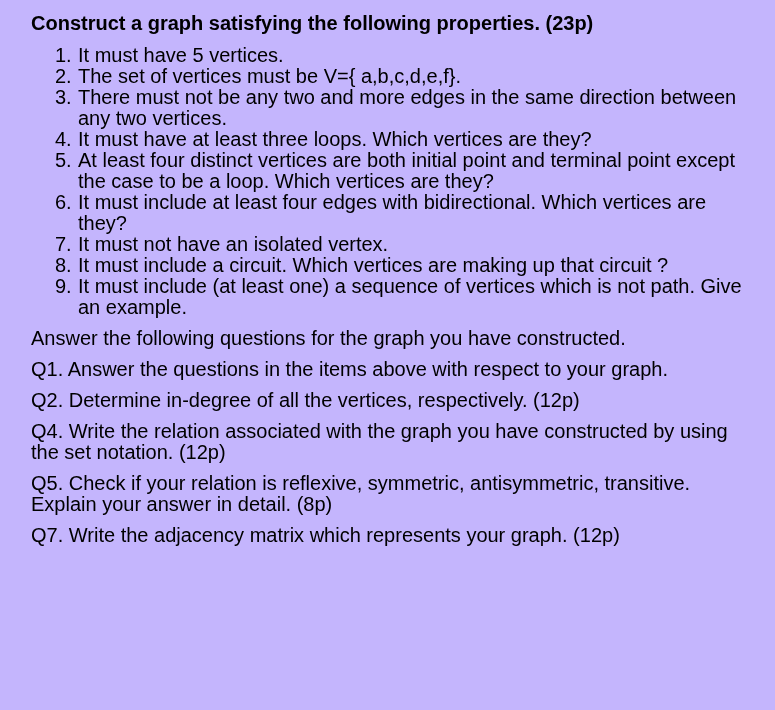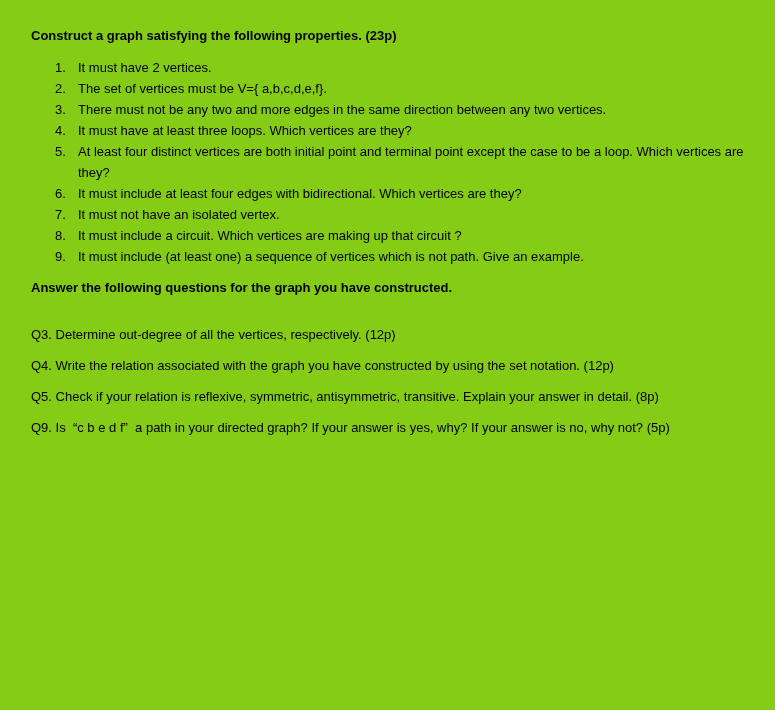--- a/index.html
+++ b/index.html
@@ -4,26 +4,26 @@
 <style>
   html, body {
     margin: 0;
     padding: 0;
     background: #ffffff;
   }
   .page {
     box-sizing: border-box;
     width: 775px;
     height: 710px;
-    background: #84cc16;
+    background: #c4b5fd;
     color: #000000;
     font-family: "Liberation Sans", sans-serif;
-    font-size: 13px;
+    font-size: 20px;
     line-height: 21px;
-    padding: 25px 30px 0 31px;
+    padding: 13px 30px 0 31px;
     overflow: hidden;
   }
   .bold { font-weight: normal; }
   .title {
     font-weight: bold;
     margin: 0 0 11px 0;
   }
   .properties-list {
     margin: 0 0 10px 0;
   }
@@ -33,38 +33,38 @@
   }
   .list-num {
     flex: 0 0 23px;
     margin-left: 24px;
   }
   .list-text {
     flex: 1 1 auto;
     white-space: pre-wrap;
   }
   .section-heading {
-    font-weight: bold;
-    margin: 0 0 26px 0;
+    font-weight: normal;
+    margin: 0 0 10px 0;
   }
   .question {
     margin: 0 0 10px 0;
     white-space: pre-wrap;
   }
 </style>
 </head>
 <body>
 
 <div class="page">
   <div class="title">Construct a graph satisfying the following properties. (23p)</div>
 
   <div class="properties-list">
       <div class="list-item">
         <span class="list-num">1.</span>
-        <span class="list-text"><span>It must have 2 vertices.</span></span>
+        <span class="list-text"><span>It must have 5 vertices.</span></span>
       </div>
       <div class="list-item">
         <span class="list-num">2.</span>
         <span class="list-text"><span>The set of vertices must be V={ a,b,c,d,e,f}.</span></span>
       </div>
       <div class="list-item">
         <span class="list-num">3.</span>
         <span class="list-text"><span>There must not be any two and more edges in the same direction between any two vertices.</span></span>
       </div>
       <div class="list-item">
@@ -89,18 +89,19 @@
       </div>
       <div class="list-item">
         <span class="list-num">9.</span>
         <span class="list-text"><span>It must include (at least one) a sequence of vertices which is not path. </span><span class="bold">Give an example.</span></span>
       </div>
     </div>
 
   <div class="section-heading">Answer the following questions for the graph you have constructed.</div>
 
   <div>
-      <p class="question"><span class="bold">Q3.</span><span> Determine out-degree of all the vertices, respectively. (12p)</span></p>
+      <p class="question"><span class="bold">Q1.</span><span> Answer the questions in the items above with respect to your graph.</span></p>
+      <p class="question"><span class="bold">Q2.</span><span> Determine in-degree of all the vertices, respectively. (12p)</span></p>
       <p class="question"><span class="bold">Q4.</span><span> Write the relation associated with the graph you have constructed by using the set notation. (12p)</span></p>
       <p class="question"><span class="bold">Q5.</span><span> Check if your relation is reflexive, symmetric, antisymmetric, transitive. Explain your answer in detail. (8p)</span></p>
-      <p class="question"><span class="bold">Q9.</span><span> Is  </span><span class="bold">“c b e d f”</span><span>  a path in your directed graph? If your answer is yes, why? If your answer is no, why not? (5p)</span></p>
+      <p class="question"><span class="bold">Q7.</span><span> Write the adjacency matrix which represents your graph. (12p)</span></p>
     </div>
 </div>
 
 </body></html>

